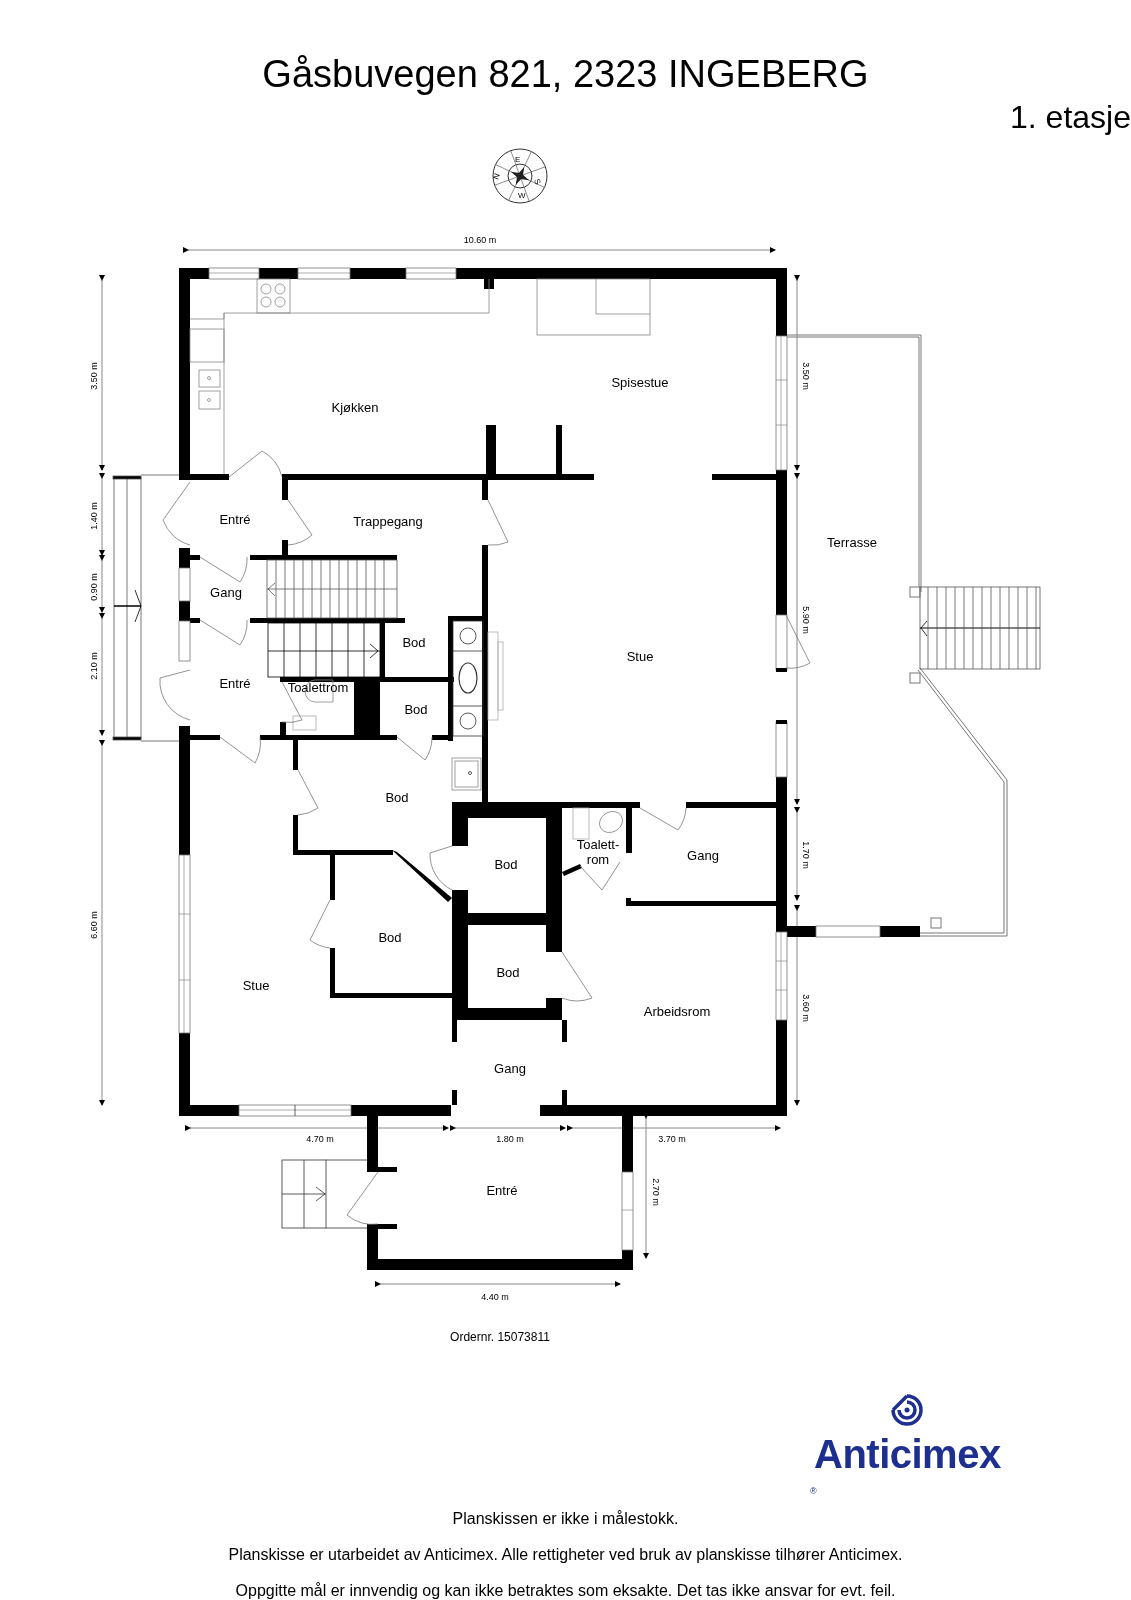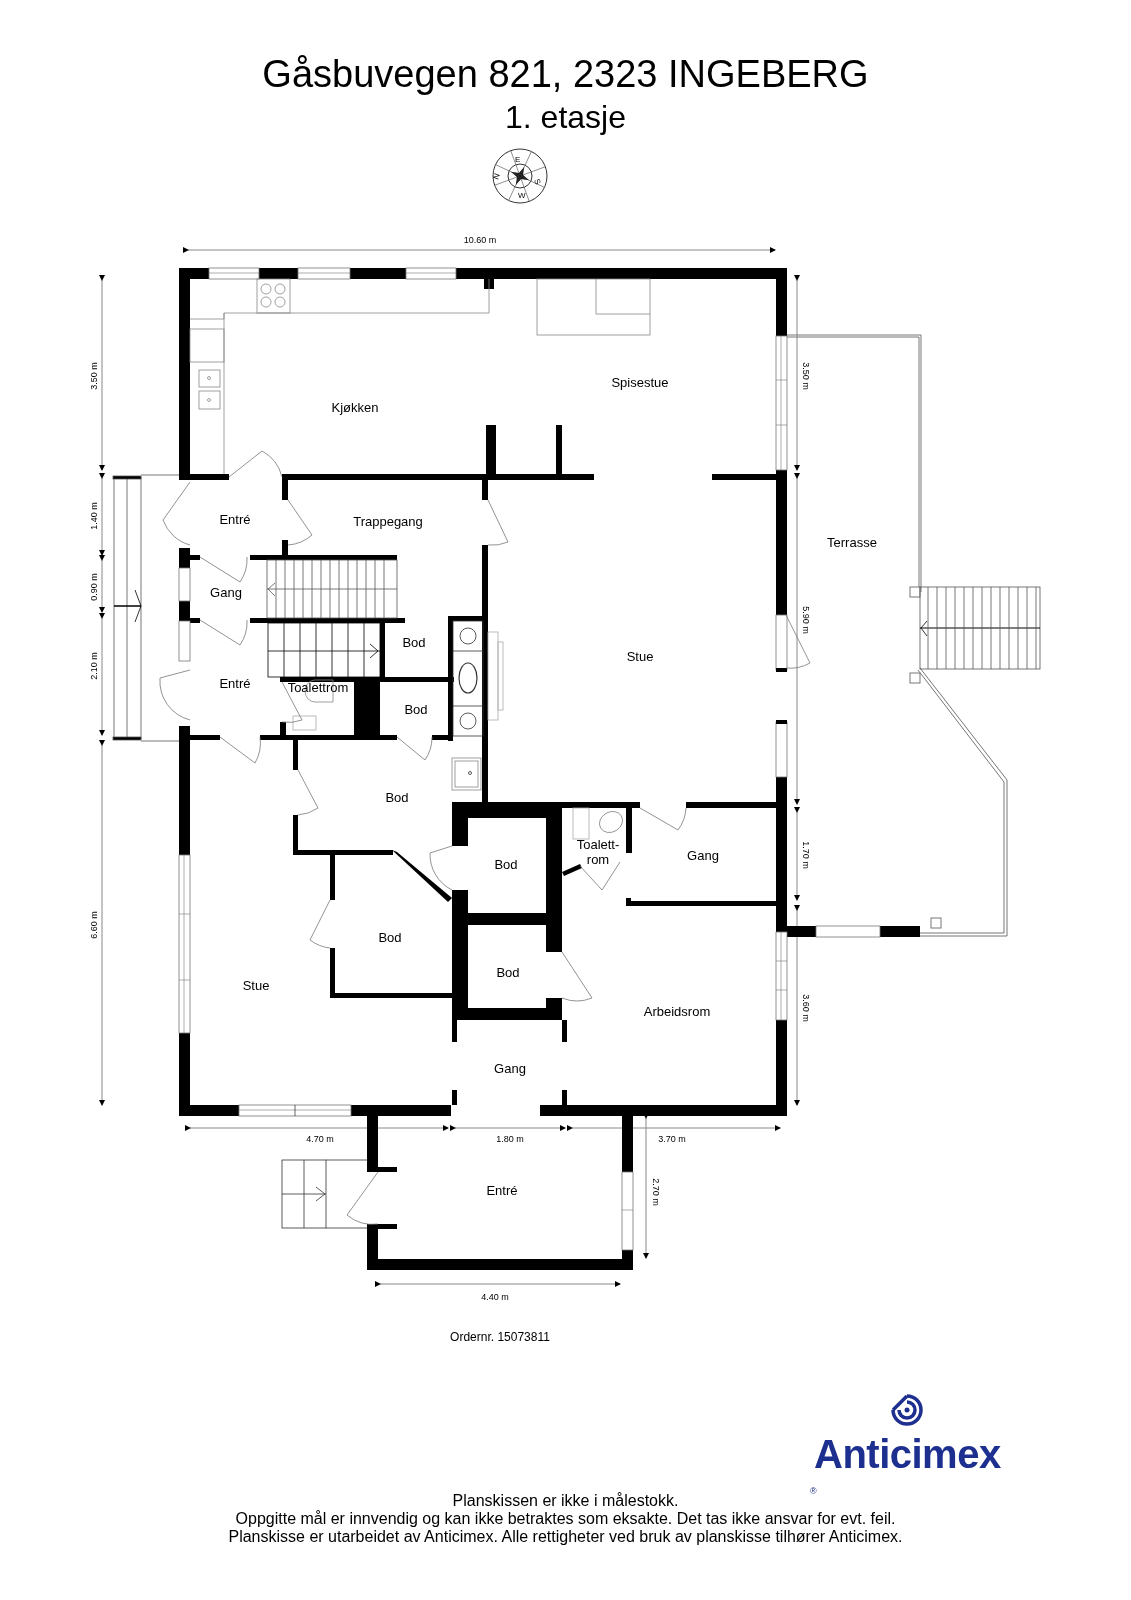--- a/index.html
+++ b/index.html
@@ -1,27 +1,27 @@
 <!DOCTYPE html>
 <html><head>
   <meta charset="utf-8">
   <style>
     html, body { margin: 0; padding: 0; background: #ffffff; }
     body { width: 1131px; height: 1600px; position: relative; overflow: hidden; font-family: "Liberation Sans", sans-serif; color: #000; }
     .title { position: absolute; left: 0; width: 1131px; text-align: center; font-size: 38px; top: 52px; line-height: 44px; }
-    .subtitle { position: absolute; left: 0; width: 1131px; text-align: center; font-size: 32px; top: 98px; line-height: 38px; }
+    .subtitle { position: absolute; left: 0; width: 1131px; text-align: right; font-size: 32px; top: 98px; line-height: 38px; }
     svg.plan { position: absolute; left: 0; top: 0; }
     .room-label { font-size: 13px; fill: #000; font-family: "Liberation Sans", sans-serif; }
     .dim-label { font-size: 9px; fill: #000; font-family: "Liberation Sans", sans-serif; }
     .order { position: absolute; left: 380px; width: 240px; text-align: center; top: 1282px; font-size: 12px; margin-top: 48px; }
     .logo { position: absolute; left: 814px; top: 1388px; display: flex; align-items: center; gap: 6px; flex-direction: column; }
     .logo-text { font-size: 40px; font-weight: bold; color: #1d2f8f; letter-spacing: -0.5px; line-height: 40px; }
     .logo-reg { font-size: 9px; color: #1d2f8f; align-self: flex-start; margin-top: 6px; margin-left: -4px; }
     .disclaimer { position: absolute; left: 0; width: 1131px; text-align: center; top: 1492px; font-size: 16px; line-height: 18px; }
-    .disclaimer div { white-space: nowrap; }
+    .disclaimer div { white-space: nowrap; margin-top: 18px; }
   </style>
 </head>
 <body>
 
 <div class="title">Gåsbuvegen 821, 2323 INGEBERG</div>
 <div class="subtitle">1. etasje</div>
 
 <svg class="plan" width="1131" height="1600" viewBox="0 0 1131 1600" xmlns="http://www.w3.org/2000/svg">
   <defs>
     <marker id="arr" markerWidth="6" markerHeight="6" refX="5" refY="3" orient="auto">
@@ -378,15 +378,15 @@
       <path d="M20,8 L6,22"></path>
     </g>
     <circle cx="20" cy="22" r="2.5" fill="#1d2f8f"></circle>
   </svg>
   <span class="logo-text">Anticimex</span>
   <span class="logo-reg">®</span>
 </div>
 
 <div class="disclaimer">
   <div>Planskissen er ikke i målestokk.</div>
+  <div>Planskisse er utarbeidet av Anticimex. Alle rettigheter ved bruk av planskisse tilhører Anticimex.</div>
   <div>Oppgitte mål er innvendig og kan ikke betraktes som eksakte. Det tas ikke ansvar for evt. feil.</div>
-  <div>Planskisse er utarbeidet av Anticimex. Alle rettigheter ved bruk av planskisse tilhører Anticimex.</div>
 </div>
 
 </body></html>

